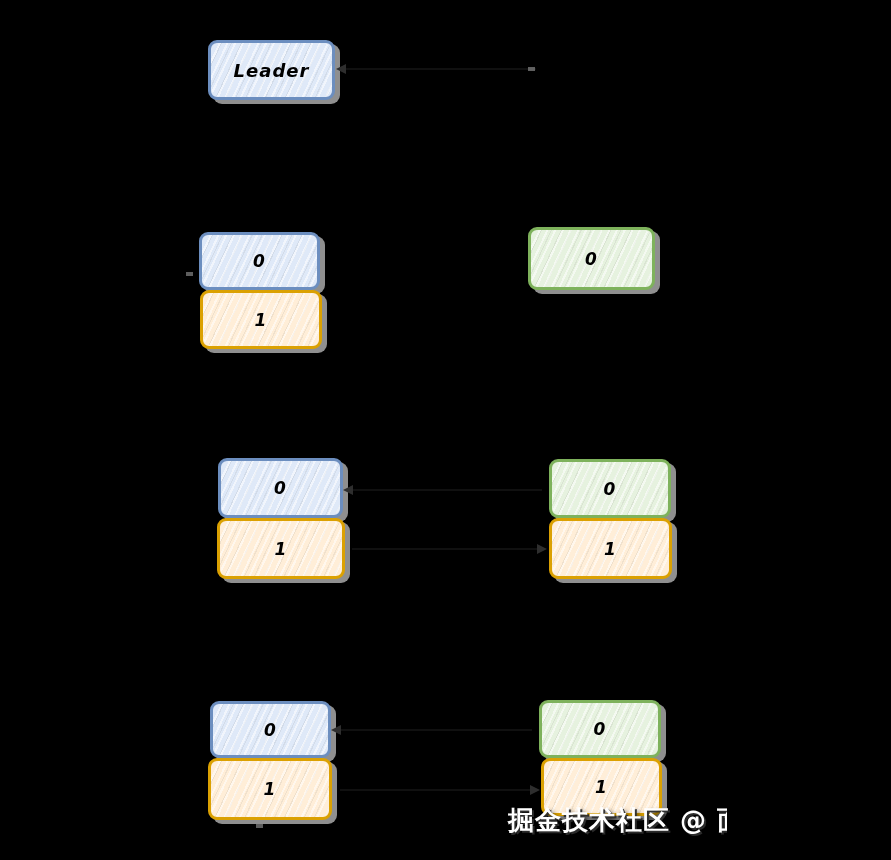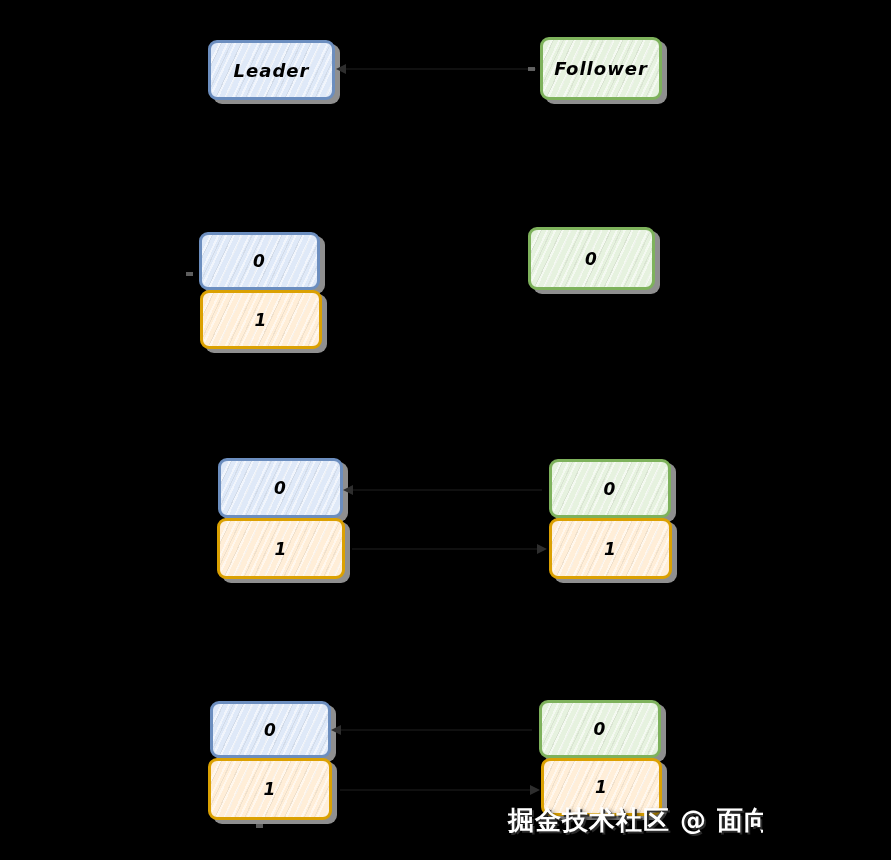--- a/index.html
+++ b/index.html
@@ -7,21 +7,20 @@
     padding: 0;
     background: #000;
   }
   .canvas {
     position: relative;
     width: 727px;
     height: 860px;
     background: var(--background, #000);
     overflow: hidden;
     font-family: "DejaVu Sans", sans-serif;
-    padding-left: 36px;
   }
   
   .box {
     position: absolute;
     box-sizing: border-box;
     border-radius: 9px;
     display: flex;
     align-items: center;
     justify-content: center;
     color: var(--text, #000);
@@ -86,23 +85,20 @@
   }
 </style>
 </head>
 <body>
 
 <div class="canvas">
 
   <div class="box blue node-label" style="left:208px; top:40px; width:127px; height:60px;">
     <span class="lbl">Leader</span>
   </div>
-  <div class="box green node-label" style="left:540px; top:37px; width:122px; height:63px;">
-    <span class="lbl">Follower</span>
-  </div>
   <div class="arrow-line" style="left:346px; top:68px; width:190px;"></div>
   <div class="arrow-head left" style="left:336px; top:64px;"></div>
   <div class="stub" style="left:528px; top:67px;"></div>
 
   <div class="box blue log-value" style="left:199px; top:232px; width:121px; height:58px;">
     <span class="lbl">0</span>
   </div>
   <div class="box orange log-value" style="left:200px; top:290px; width:122px; height:59px;">
     <span class="lbl">1</span>
   </div>

